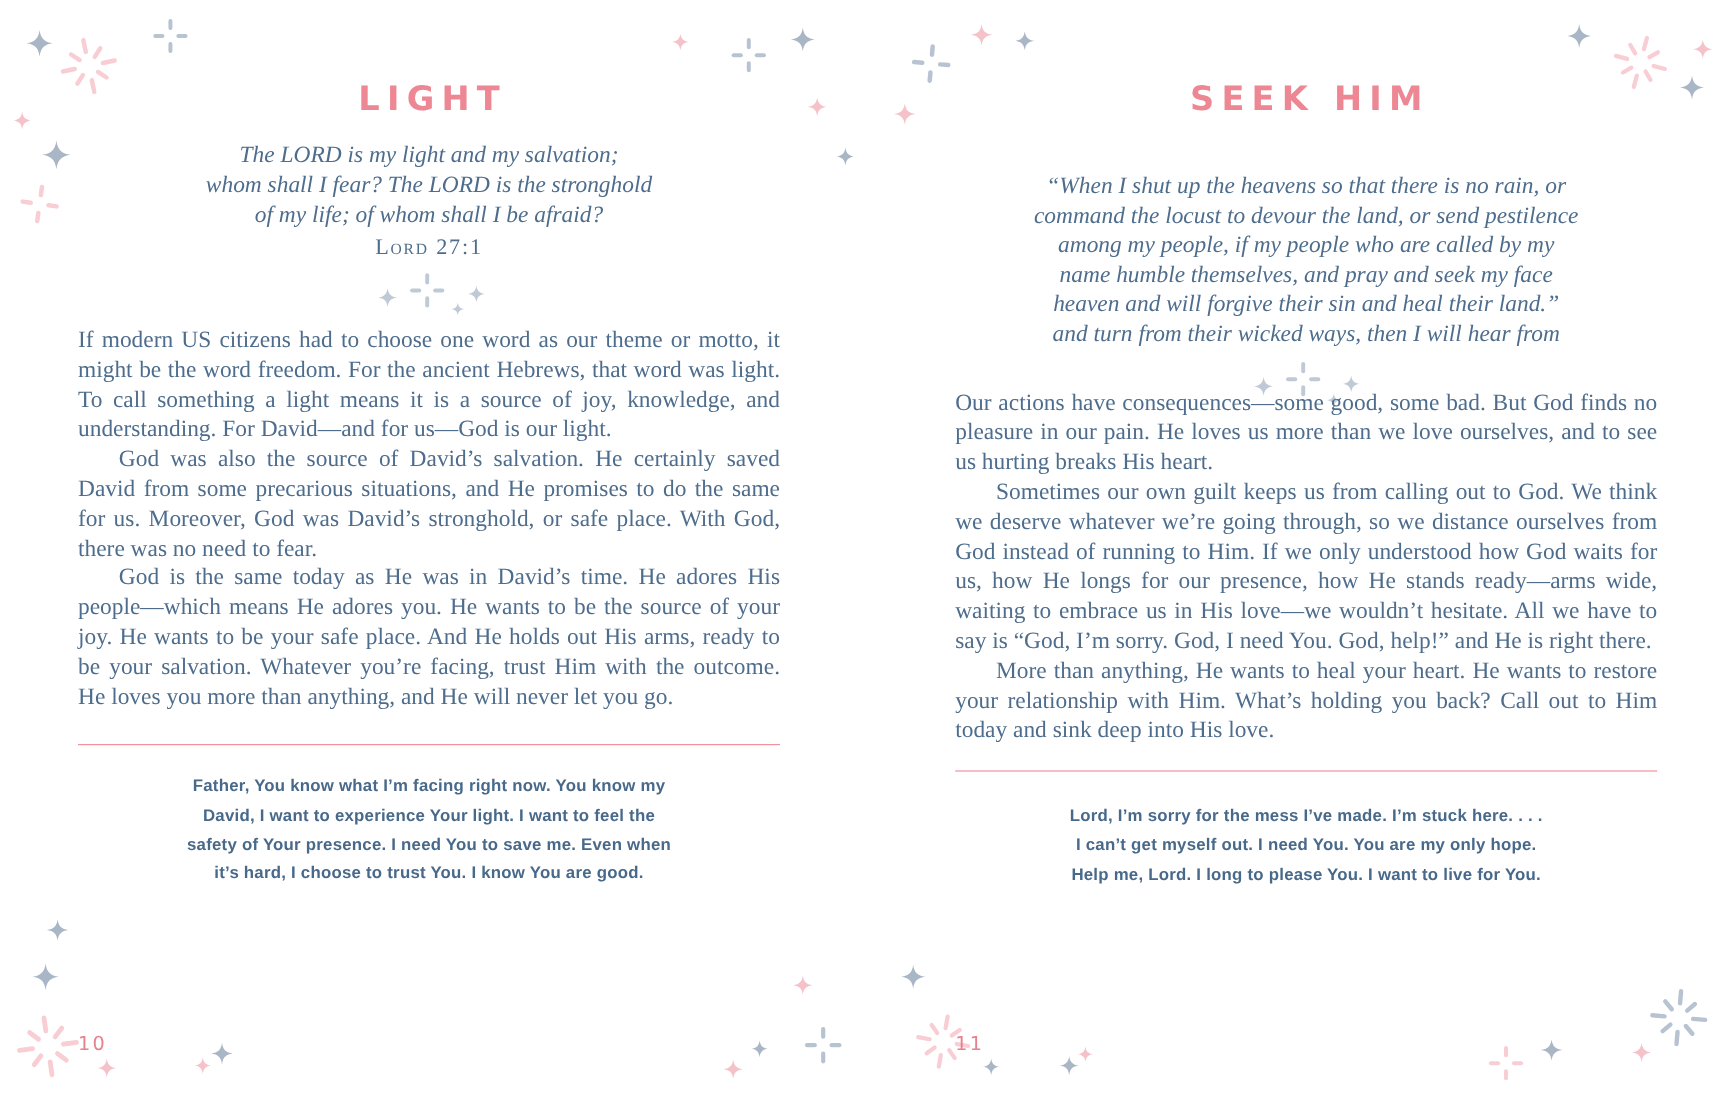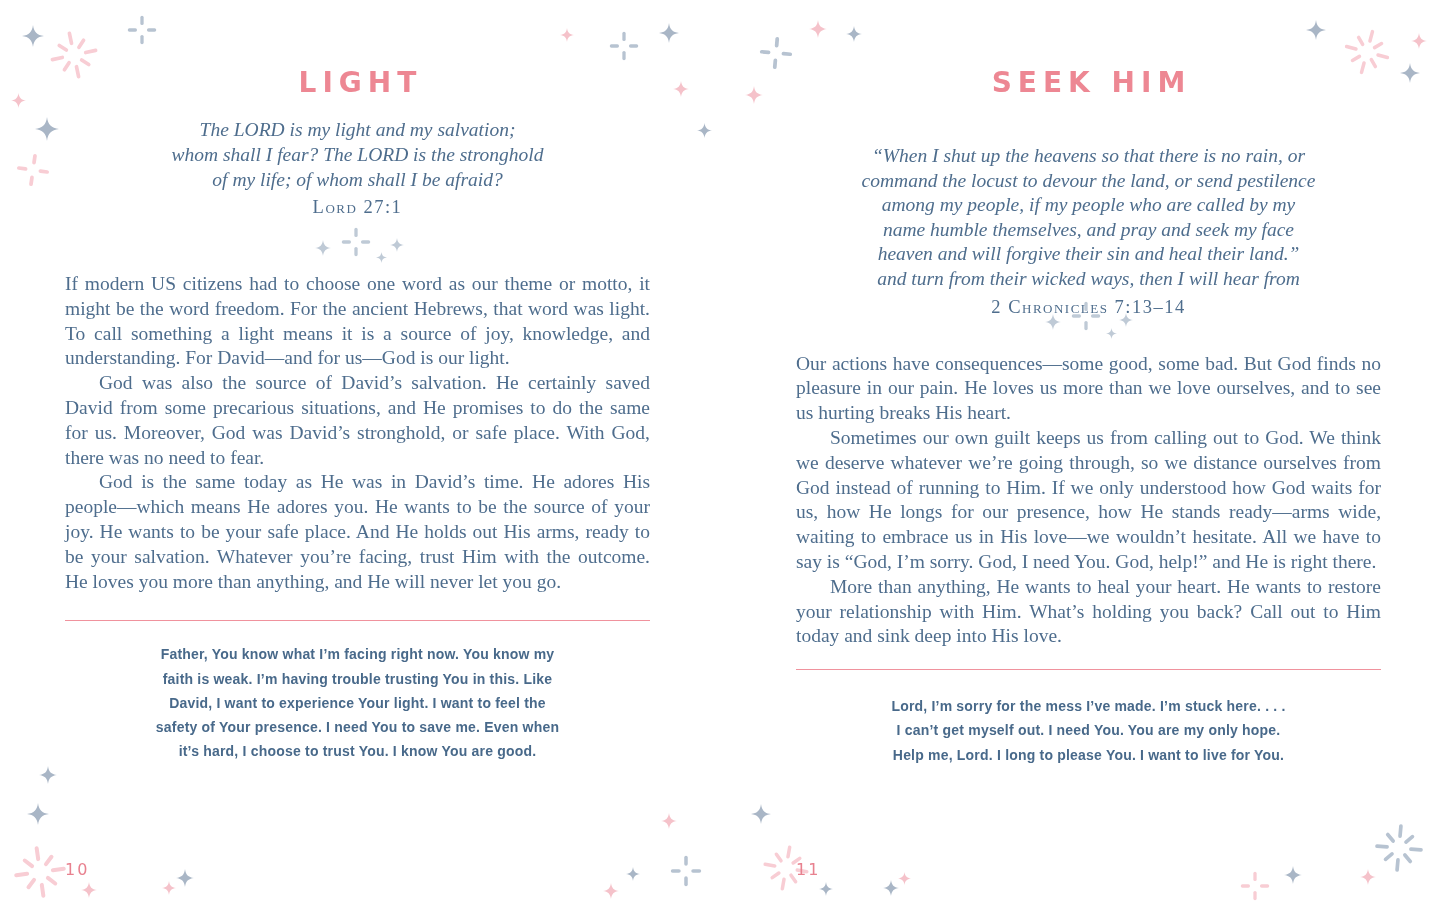--- a/index.html
+++ b/index.html
@@ -397,39 +397,37 @@
       </div>
     <div class="reference">Lord 27:1</div>
     <div class="body">
         <div class="para">If modern US citizens had to choose one word as our theme or motto, it might be the word freedom. For the ancient Hebrews, that word was light. To call something a light means it is a source of joy, knowledge, and understanding. For David—and for us—God is our light.</div>
         <div class="para">God was also the source of David’s salvation. He certainly saved David from some precarious situations, and He promises to do the same for us. Moreover, God was David’s stronghold, or safe place. With God, there was no need to fear.</div>
         <div class="para">God is the same today as He was in David’s time. He adores His people—which means He adores you. He wants to be the source of your joy. He wants to be your safe place. And He holds out His arms, ready to be your salvation. Whatever you’re facing, trust Him with the outcome. He loves you more than anything, and He will never let you go.</div>
       </div>
     <hr class="rule">
     <div class="prayer">
         <div class="pline">Father, You know what I’m facing right now. You know my</div>
-        <div class="pline">faith is weak. I’m having trouble trusting You in this. Like</div>
         <div class="pline">David, I want to experience Your light. I want to feel the</div>
         <div class="pline">safety of Your presence. I need You to save me. Even when</div>
         <div class="pline">it’s hard, I choose to trust You. I know You are good.</div>
       </div>
     <div class="pagenum">10</div>
   </section>
 
   <section class="page right">
     <h1 class="title">SEEK HIM</h1>
     <div class="scripture">
         <div class="sline">“When I shut up the heavens so that there is no rain, or</div>
         <div class="sline">command the locust to devour the land, or send pestilence</div>
         <div class="sline">among my people, if my people who are called by my</div>
         <div class="sline">name humble themselves, and pray and seek my face</div>
         <div class="sline">heaven and will forgive their sin and heal their land.”</div>
         <div class="sline">and turn from their wicked ways, then I will hear from</div>
       </div>
-    <div class="reference">2 Chronicles 7:13–14</div>
     <div class="body">
         <div class="para">Our actions have consequences—some good, some bad. But God finds no pleasure in our pain. He loves us more than we love ourselves, and to see us hurting breaks His heart.</div>
         <div class="para">Sometimes our own guilt keeps us from calling out to God. We think we deserve whatever we’re going through, so we distance ourselves from God instead of running to Him. If we only understood how God waits for us, how He longs for our presence, how He stands ready—arms wide, waiting to embrace us in His love—we wouldn’t hesitate. All we have to say is “God, I’m sorry. God, I need You. God, help!” and He is right there.</div>
         <div class="para">More than anything, He wants to heal your heart. He wants to restore your relationship with Him. What’s holding you back? Call out to Him today and sink deep into His love.</div>
       </div>
     <hr class="rule">
     <div class="prayer">
         <div class="pline">Lord, I’m sorry for the mess I’ve made. I’m stuck here. . . .</div>
         <div class="pline">I can’t get myself out. I need You. You are my only hope.</div>
         <div class="pline">Help me, Lord. I long to please You. I want to live for You.</div>

